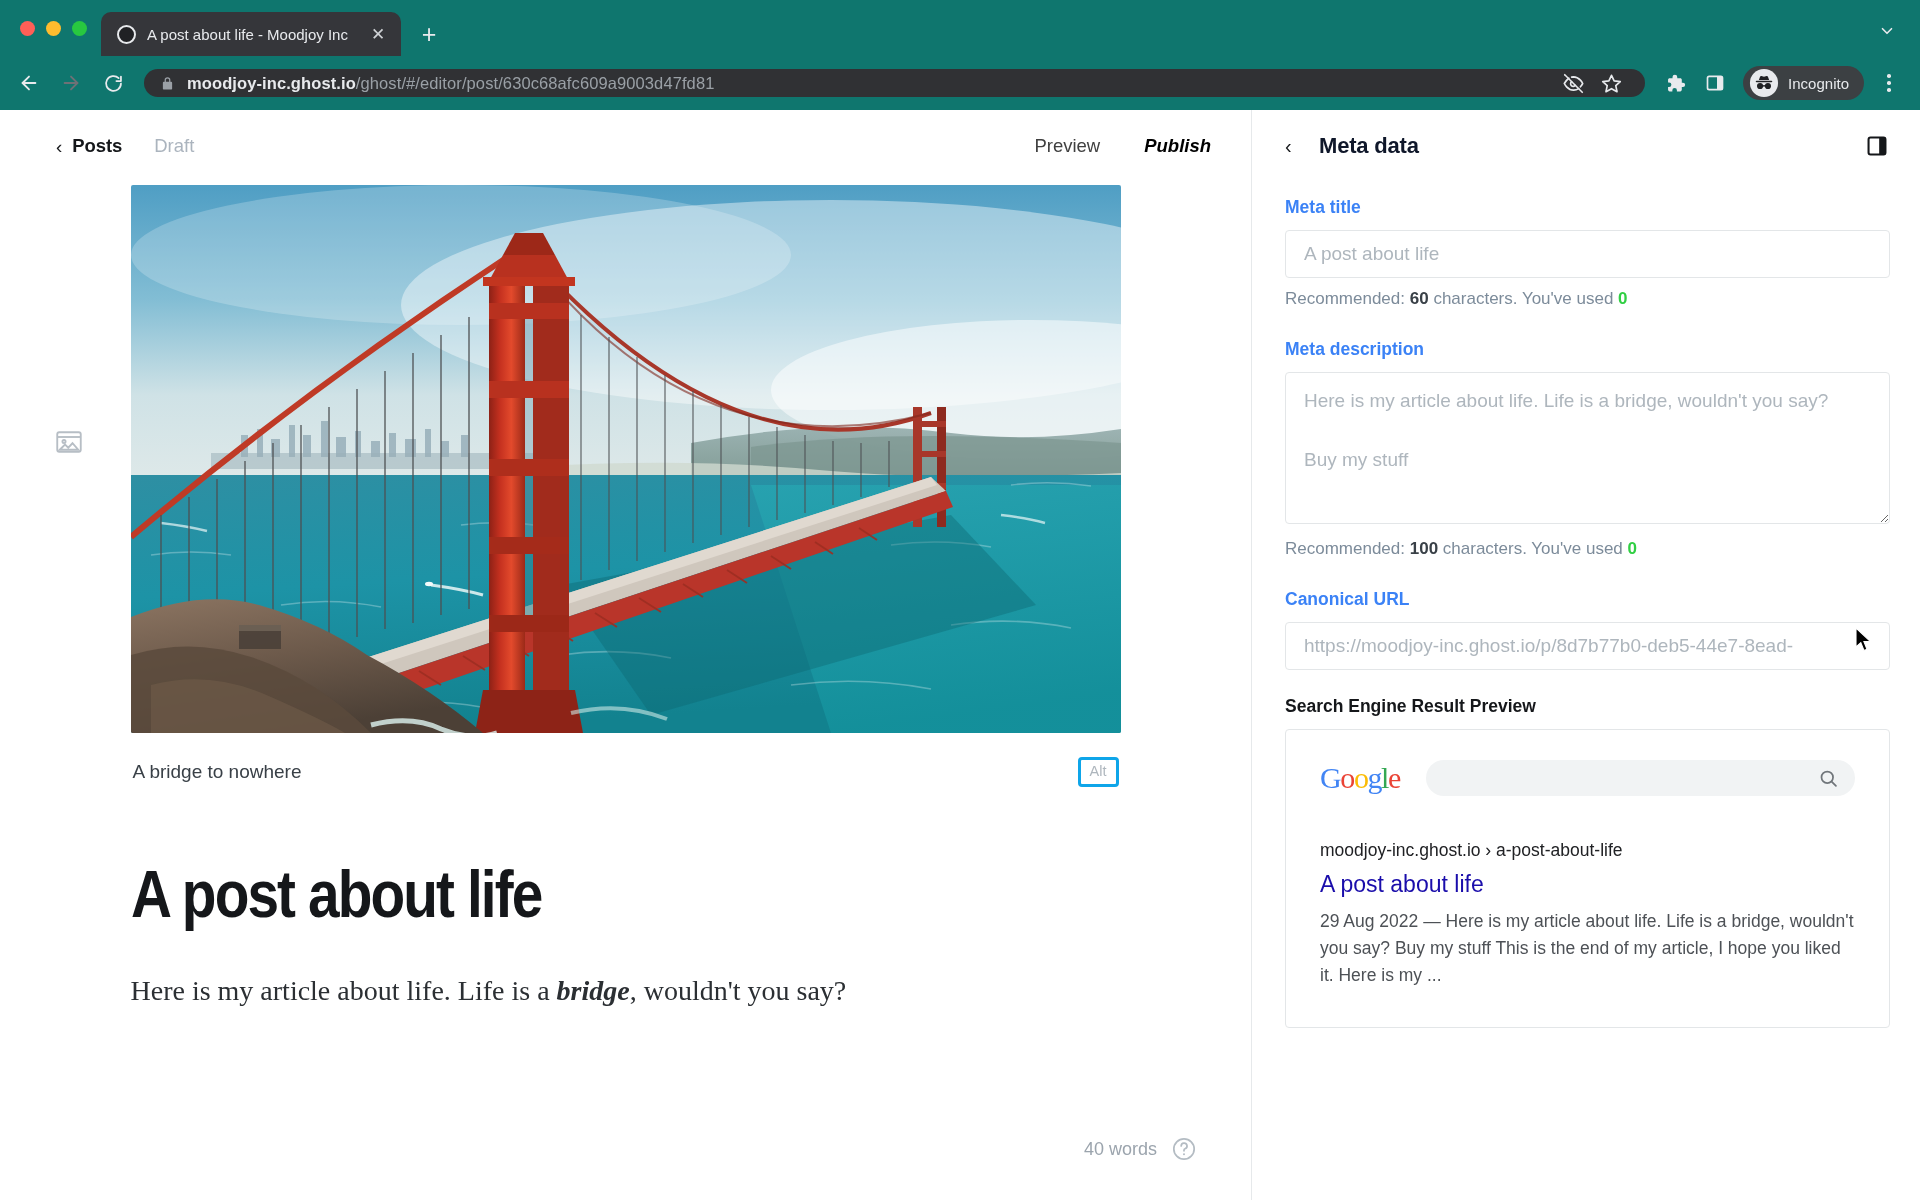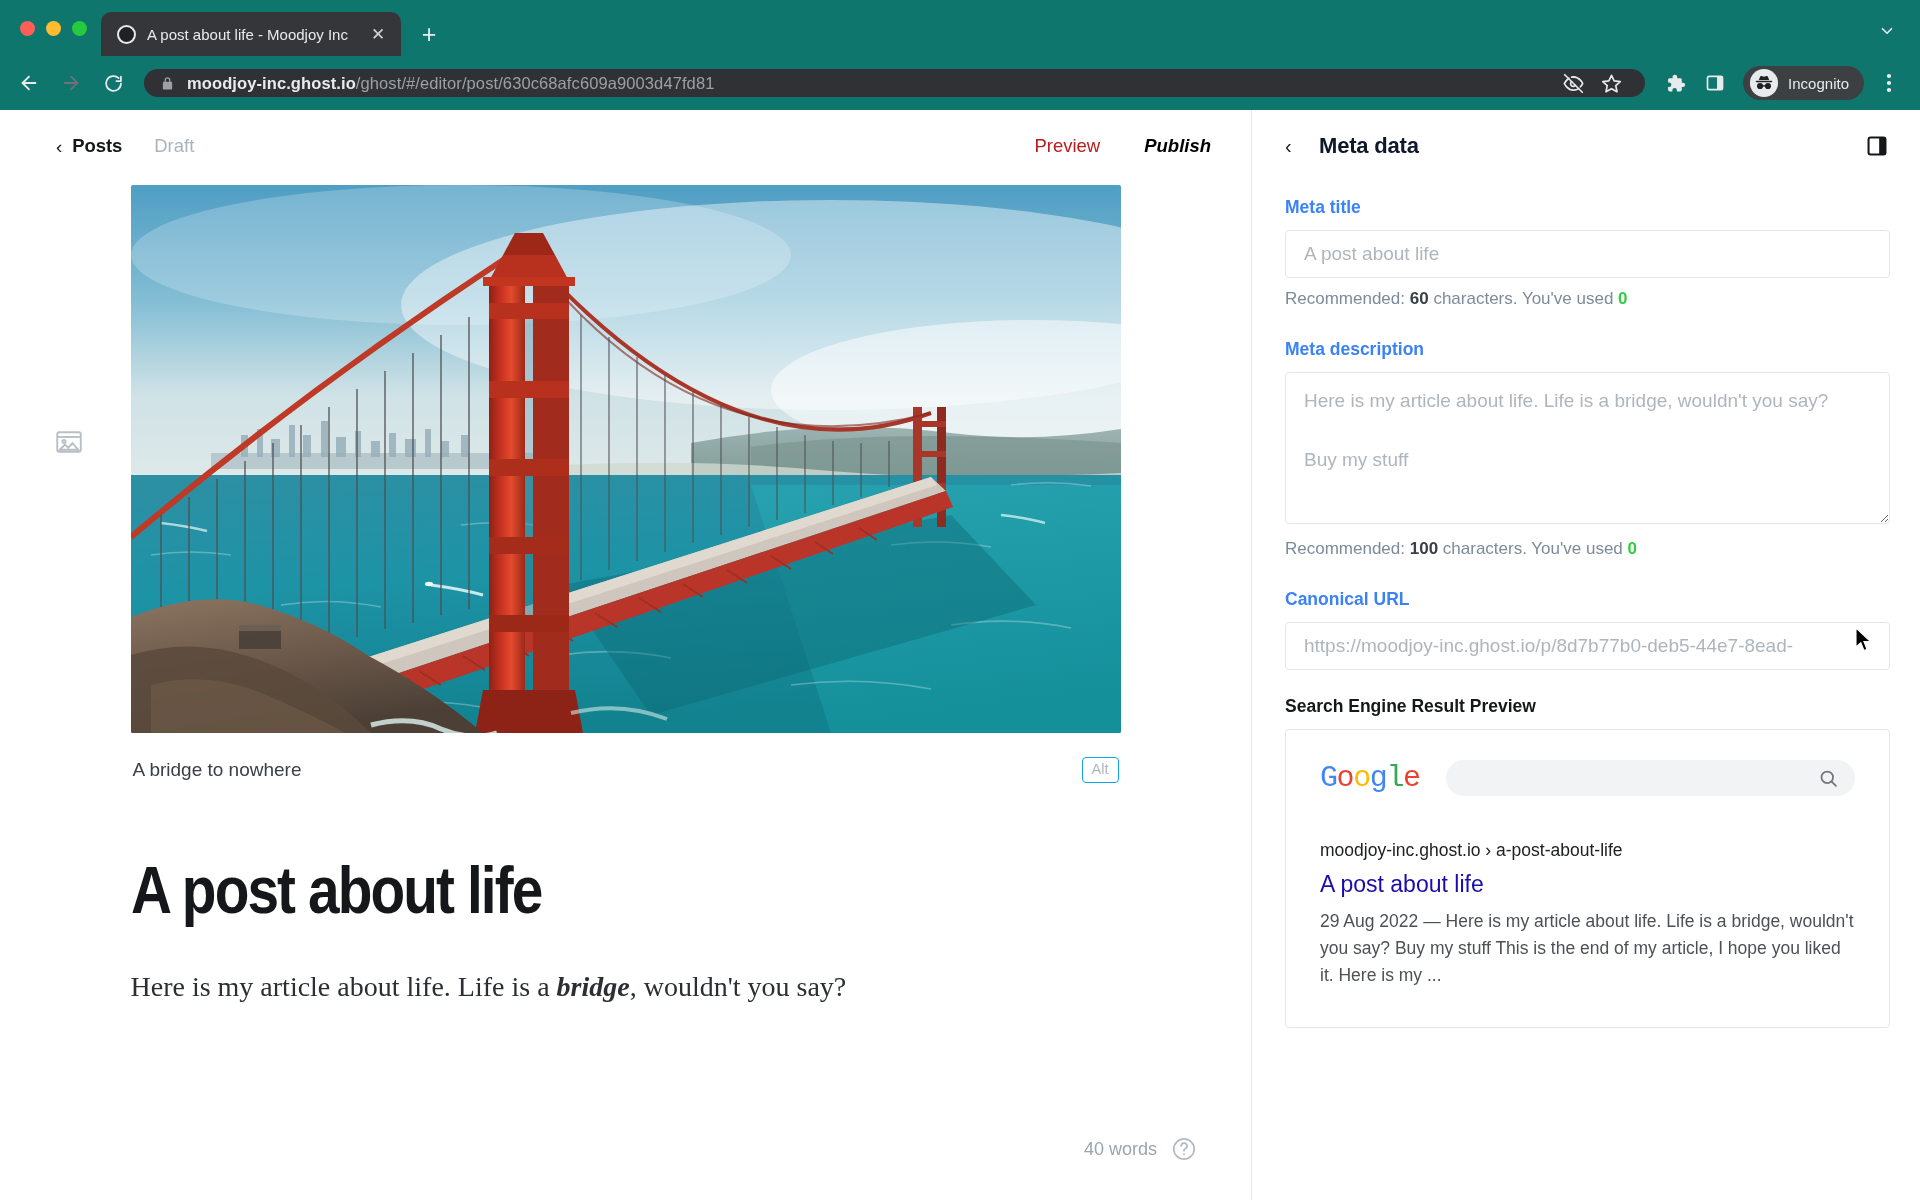--- a/index.html
+++ b/index.html
@@ -92,39 +92,39 @@
   #editor { flex: 1 1 auto; position: relative; min-width: 0; display: flex; flex-direction: column; }
   #editor-head {
     height: 72px; display: flex; align-items: center;
     padding: 0 40px 0 56px; flex: 0 0 auto;
   }
   #back-posts { display: flex; align-items: center; gap: 10px; }
   #back-posts .chev { color: #15171a; font-size: 19px; line-height: 1; }
   #back-posts .lbl { color: #15171a; font-size: 18.5px; font-weight: 600; letter-spacing: -0.1px; }
   #draft-status { color: #abb4be; font-size: 18.5px; margin-left: 32px; }
   #head-right { margin-left: auto; display: flex; align-items: center; gap: 44px; }
-  #preview-btn { color: #b91c1c; font-size: 18.5px; font-weight: 500; text-align: center; }
+  #preview-btn { color: #404040; font-size: 18.5px; font-weight: 500; text-align: center; }
   #publish-btn { font-size: 18.5px; font-weight: 700; font-style: italic; }
 
   #editor-body { flex: 1 1 auto; position: relative; overflow: hidden; }
   #gutter-icon {
     position: absolute; left: 54px; top: 245px;
     width: 30px; height: 30px; color: #b7bec5;
   }
   #doc { width: 990px; margin: 0 auto; padding: 3px 0 0 0; position: relative; }
 
   #feature-image { width: 990px; height: 548px; display: block; border-radius: 2px; overflow: hidden; }
   #feature-image svg { display: block; }
 
   #caption-row {
     display: flex; align-items: center; padding: 24px 2px 0 2px; gap: 12px;
   }
   #caption-text { color: #394047; font-size: 19px; }
   #alt-btn {
-    margin-left: auto; border: 1px solid #0ea5e9; border-radius: 4px;
+    margin-left: auto; border: 3px solid #0ea5e9; border-radius: 4px;
     color: #aeb6bd; font-size: 14.5px; padding: 4px 9px; line-height: 1.1;
     background: #fff;
   }
 
   #post-title {
     font-family: "Liberation Sans", sans-serif;
     font-size: 66px; font-weight: 800; color: #15171a;
     letter-spacing: -2.2px; margin-top: 72px; line-height: 1.07;
     transform: scaleX(0.86); transform-origin: left center;
   }
@@ -171,21 +171,21 @@
   .gap-lg { height: 30px; }
   .gap-md { height: 26px; }
 
   
   #serp-label { font-size: 17.5px; font-weight: 600; color: #15171a; margin-bottom: 12px; }
   #serp {
     border: 1px solid #e3e6e8; border-radius: 4px; padding: 30px 34px 38px 34px;
   }
   #serp-top { display: flex; align-items: center; gap: 26px; margin-bottom: 44px; }
   #g-logo { font-size: 30px; letter-spacing: -1.4px; font-weight: 500; flex: 0 0 auto;
-    font-family: Liberation Mono, monospace; }
+    font-family: Liberation Serif, serif; }
   #g-search {
     flex: 1 1 auto; height: 36px; background: #f1f3f4; border-radius: 18px;
     display: flex; align-items: center; justify-content: flex-end; padding-right: 16px;
   }
   #serp-url { font-size: 17.5px; color: #202124; margin-bottom: 9px; }
   #serp-title { font-size: 23px; color: #1a0dab; margin-bottom: 9px; line-height: 1.25; }
   #serp-desc { font-size: 17.5px; color: #4d5156; line-height: 1.55; }
 
   
   #cursor { position: absolute; left: 1855px; top: 627px; width: 18px; height: 26px; pointer-events: none; }

